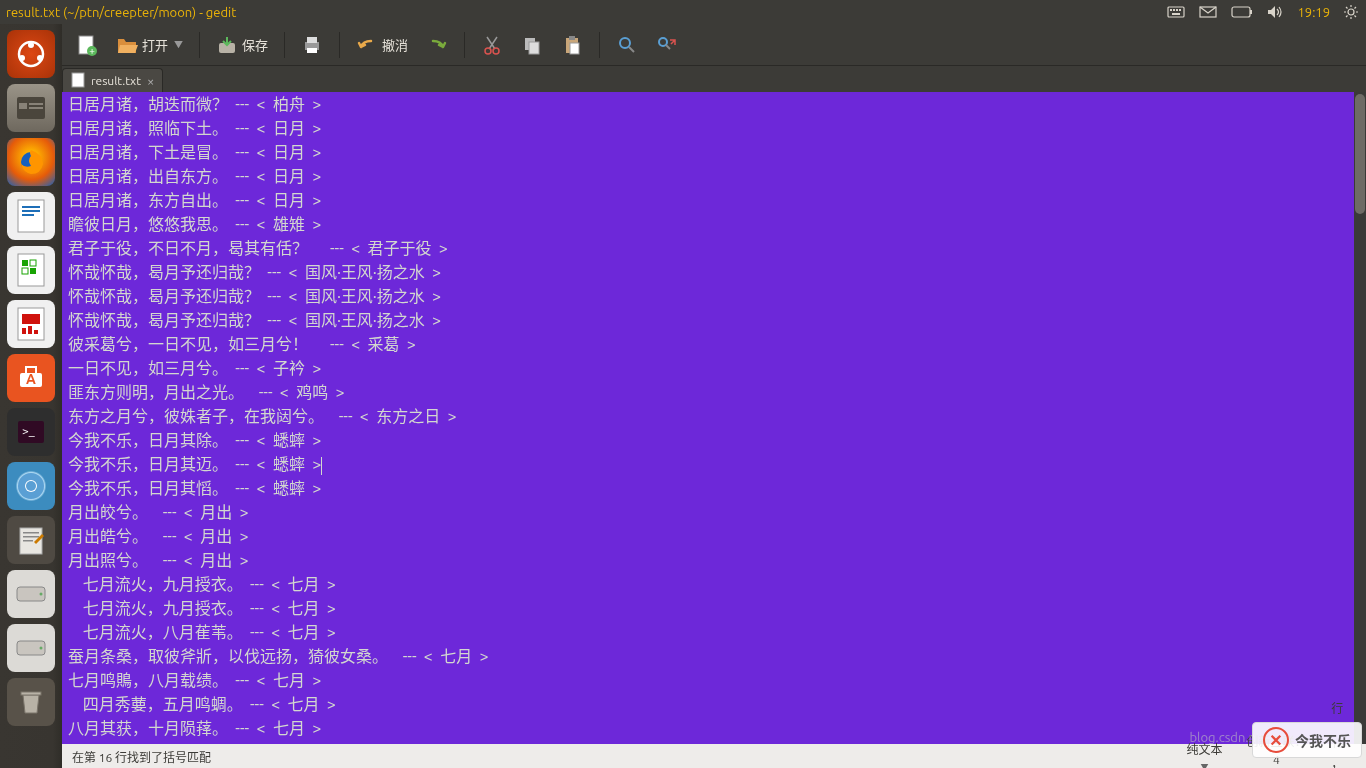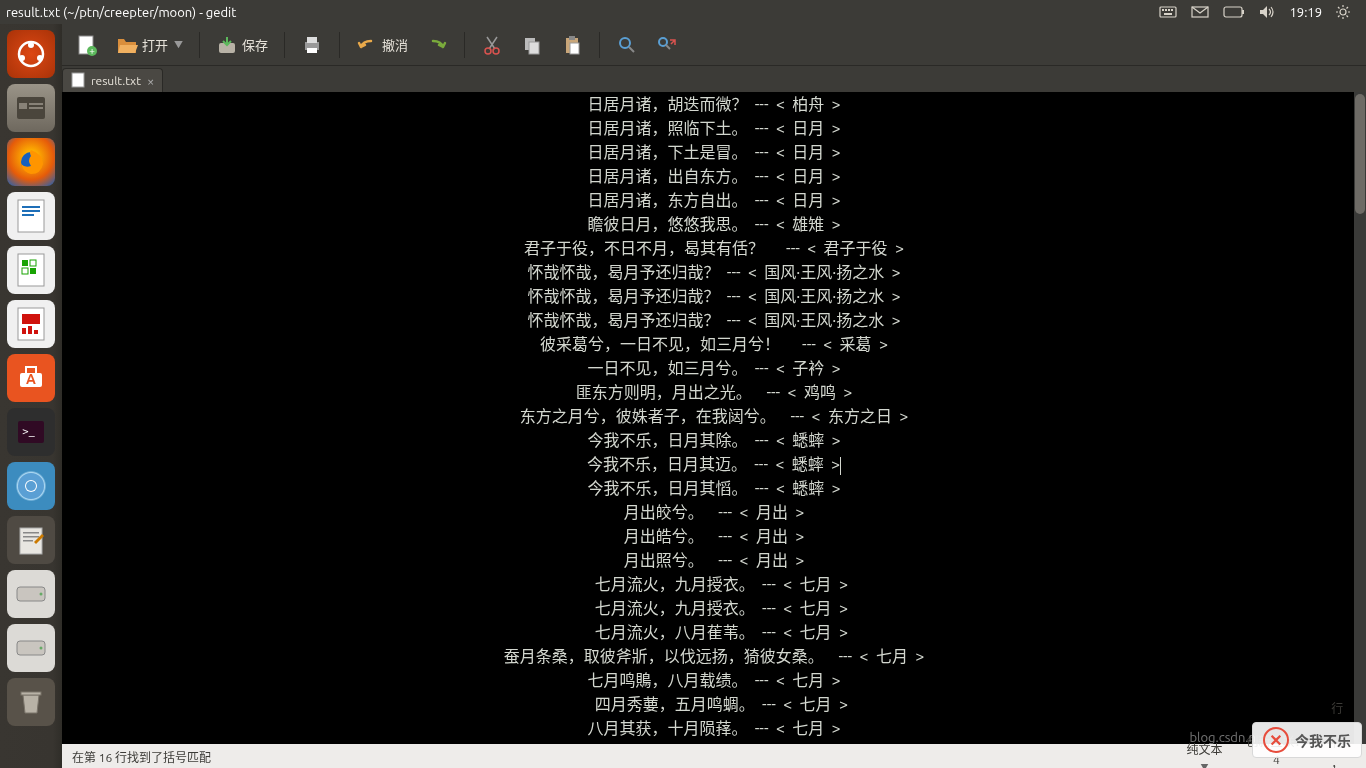--- a/index.html
+++ b/index.html
@@ -1,19 +1,19 @@
 <!DOCTYPE html>
 <html><head>
 <meta charset="utf-8">
 <style>
 * { margin: 0; padding: 0; box-sizing: border-box; font-family: "Ubuntu", "Noto Sans CJK SC", sans-serif; }
 body { width: 1366px; height: 768px; background: #2c2c2c; overflow: hidden; position: relative; }
 
 
-.menubar { height: 24px; background: #3c3b37; color: #ffffff; display: flex; align-items: center; justify-content: space-between; font-size: 13px; padding: 0 16px 0 6px; }
+.menubar { height: 24px; background: #3c3b37; color: #eab308; display: flex; align-items: center; justify-content: space-between; font-size: 13px; padding: 0 8px 0 6px; }
 .menubar-left { display: flex; align-items: center; gap: 6px; }
 .menubar-right { display: flex; align-items: center; gap: 14px; }
 .menubar-right svg { display: block; }
 
 
 .launcher { position: absolute; left: 0; top: 24px; width: 62px; height: 744px; background: linear-gradient(to right, #393631 0%, #383530 85%, #2f2d28 100%); display: flex; flex-direction: column; align-items: center; padding-top: 6px; gap: 6px; }
 .launcher-item { width: 48px; height: 48px; border-radius: 8px; display: flex; align-items: center; justify-content: center; font-size: 24px; }
 .dash { background: radial-gradient(circle at 50% 50%, #dd4814 0%, #a83208 100%); }
 .files { background: linear-gradient(#9a9488, #6e685e); }
 .firefox { background: radial-gradient(circle at 50% 40%, #ffb400 15%, #e55b0a 60%, #1560bd 100%); }
@@ -33,21 +33,21 @@
 .tb-sep { width: 1px; height: 26px; background: #2a2926; margin: 0 4px; }
 .tb-icon { width: 22px; height: 22px; display: flex; align-items: center; justify-content: center; }
 .dropdown-arrow { font-size: 9px; color: #999; margin-left: 2px; }
 
 
 .tabbar { position: absolute; left: 62px; top: 66px; right: 0; height: 26px; background: #3c3b37; display: flex; align-items: flex-end; padding-left: 0; }
 .tab { height: 24px; background: #4a4843; border: 1px solid #2a2926; border-bottom: none; border-radius: 4px 4px 0 0; display: flex; align-items: center; padding: 0 8px; gap: 6px; color: #e6e2d9; font-size: 12px; }
 .tab .close { color: #aaa; font-size: 13px; cursor: pointer; }
 
 
-.editor { position: absolute; left: 62px; top: 92px; right: 0; bottom: 24px; background: #000000; color: #d3d7cf; font-family: "Ubuntu Mono", monospace; font-size: 16px; line-height: 24px; padding: 0 6px; overflow: hidden; white-space: pre; text-align: center; }
+.editor { position: absolute; left: 62px; top: 92px; right: 0; bottom: 24px; background: #6d28d9; color: #d3d7cf; font-family: "Ubuntu Mono", monospace; font-size: 16px; line-height: 24px; padding: 0 6px; overflow: hidden; white-space: pre; }
 .editor-line { height: 24px; }
 .cursor { display: inline-block; width: 1px; height: 18px; background: #d3d7cf; vertical-align: middle; }
 
 
 .scrollbar { position: absolute; right: 0; top: 92px; bottom: 24px; width: 12px; background: #3a3a38; }
 .scrollbar-thumb { position: absolute; left: 1px; right: 1px; top: 2px; height: 120px; background: #6e6b66; border-radius: 5px; }
 
 
 .statusbar { position: absolute; left: 62px; bottom: 0; right: 0; height: 24px; background: #eeecea; color: #3c3b37; display: flex; align-items: center; font-size: 12px; padding: 0 10px; }
 .sb-left { flex: 1; }

